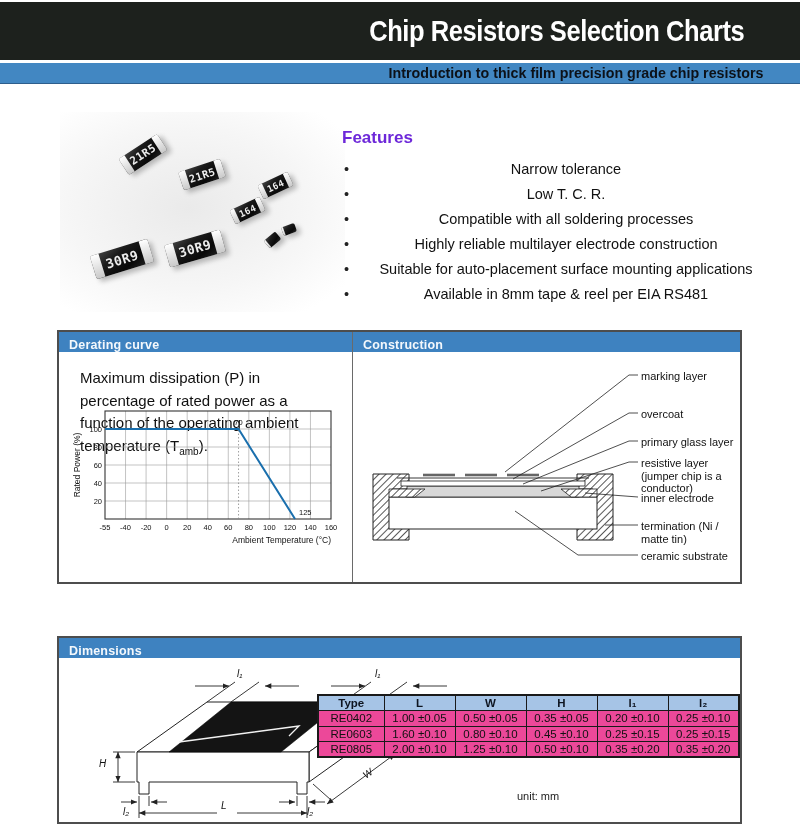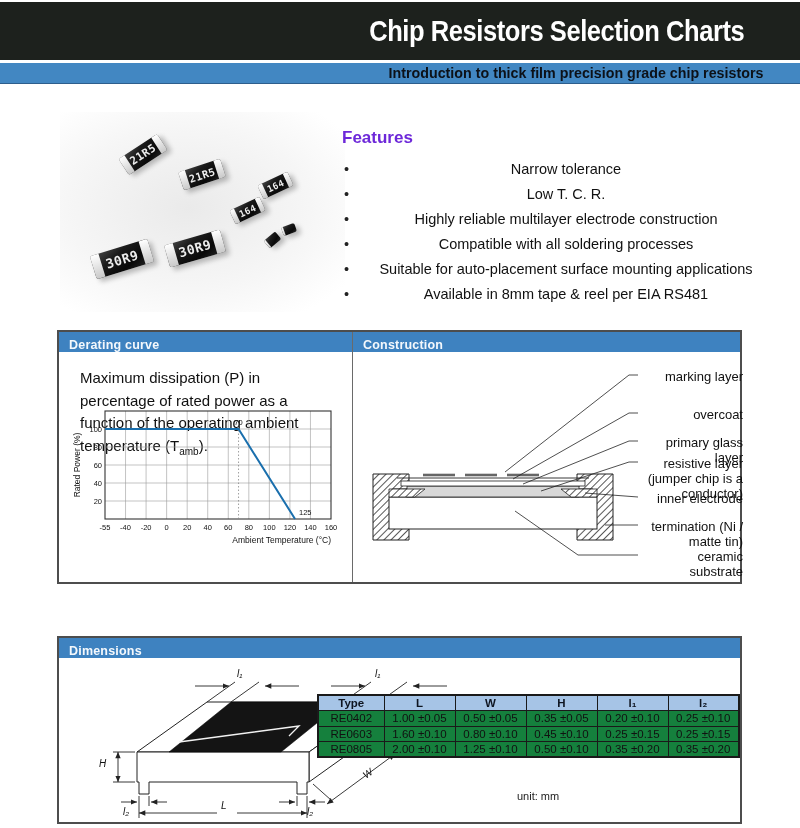--- a/index.html
+++ b/index.html
@@ -32,21 +32,21 @@
   .panels-row{position:absolute;left:57px;top:330px;width:685px;height:254px;border:2px solid #4d4d4d;display:flex;background:#fff;}
   .panel{position:relative;}
   .panel.derating{width:294px;border-right:1px solid #6a6a6a;}
   .panel.construction{flex:1;}
   .derating-text{padding:15px 14px 0 21px;font-size:15px;line-height:1.5;color:#101010;}
   .derating-text sub{font-size:10px;}
   .chart{position:absolute;left:12px;top:71px;}
 
   .cons-wrap{position:relative;height:220px;margin-top:6px;}
   .cons-wrap svg{position:absolute;left:0;top:0;}
-  .cons-label{position:absolute;left:288px;width:102px;font-size:13px;line-height:1.15;color:#111;white-space:pre-line;text-align:right;}
+  .cons-label{position:absolute;left:288px;width:102px;font-size:11px;line-height:1.15;color:#111;white-space:pre-line;}
   .cons-label:nth-child(1){top:12px;}
   .cons-label:nth-child(2){top:50px;}
   .cons-label:nth-child(3){top:78px;}
   .cons-label:nth-child(4){top:99px;}
   .cons-label:nth-child(5){top:134px;}
   .cons-label:nth-child(6){top:162px;}
   .cons-label:nth-child(7){top:192px;}
 
   .dims-panel{position:absolute;left:57px;top:622px;width:685px;height:188px;border:2px solid #4d4d4d;background:#fff;margin-top:14px;}
   .dims-body{position:relative;height:164px;}
@@ -57,21 +57,21 @@
   #dl-H{left:30px;top:98px;}
   #dl-l2a{left:54px;top:146px;} #dl-l2b{left:238px;top:146px;}
   #dl-L{left:152px;top:140px;}
   #dl-W{left:294px;top:108px;transform:rotate(-36deg);}
   .unit-note{position:absolute;left:458px;top:132px;font-size:11px;color:#222;}
 
   .dims-table{position:absolute;left:258px;top:36px;border-collapse:collapse;border:2px solid #1a1a1a;}
   .dims-table th,.dims-table td{border:1px solid #1a1a1a;font-size:11.5px;text-align:center;height:15.5px;padding:0 2px;}
   .dims-table th{background:#a6c4e6;font-weight:bold;color:#0e1420;width:71px;}
   .dims-table th:first-child{width:66px;}
-  .dims-table td{background:#15803d;color:#111;}
+  .dims-table td{background:#ec4899;color:#111;}
 </style>
 </head>
 <body>
 
 <header class="hdr-black">
   <span class="title">Chip Resistors Selection Charts</span>
 </header>
 <div class="hdr-blue">
   <span class="subtitle">Introduction to thick film precision grade chip resistors</span>
 </div>
@@ -101,22 +101,22 @@
     <div class="chip tiny" style="left: 222px; top: 113px; width: 14px; height: 9px; transform: rotate(-20deg); font-size: 5px;">
       <span></span>
     </div>
   </div>
 
 <section class="features">
   <h2>Features</h2>
   <ul>
       <li>Narrow tolerance</li>
       <li>Low T. C. R.</li>
+      <li>Compatible with all soldering processes</li>
       <li>Highly reliable multilayer electrode construction</li>
-      <li>Compatible with all soldering processes</li>
       <li>Suitable for auto-placement surface mounting applications</li>
       <li>Available in 8mm tape &amp; reel per EIA RS481</li>
     </ul>
 </section>
 
 <div class="panels-row">
 
   <section class="panel derating">
     <div class="panel-header">
       <span>Derating curve</span>

